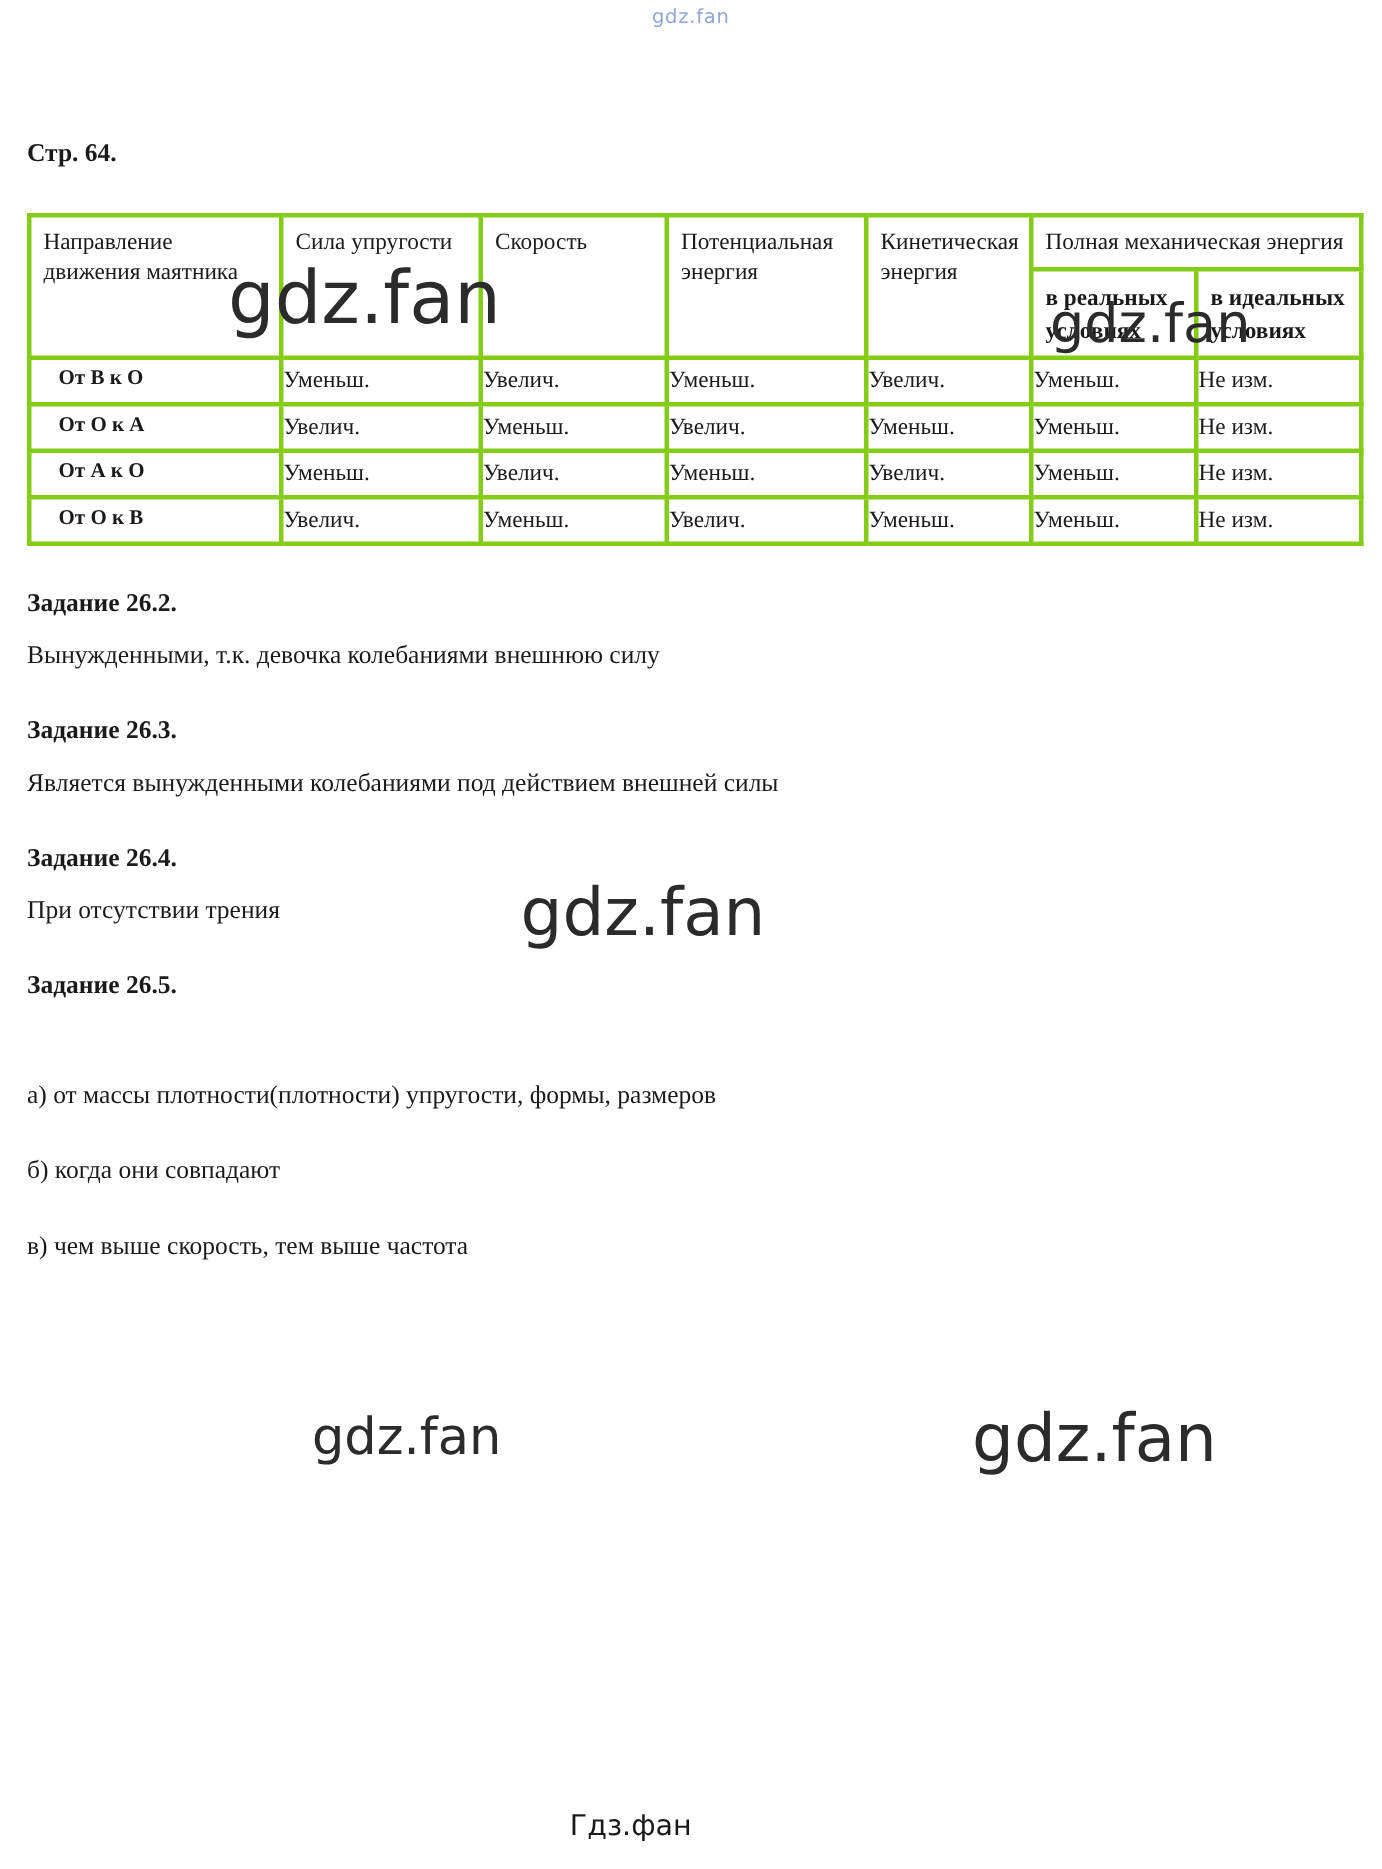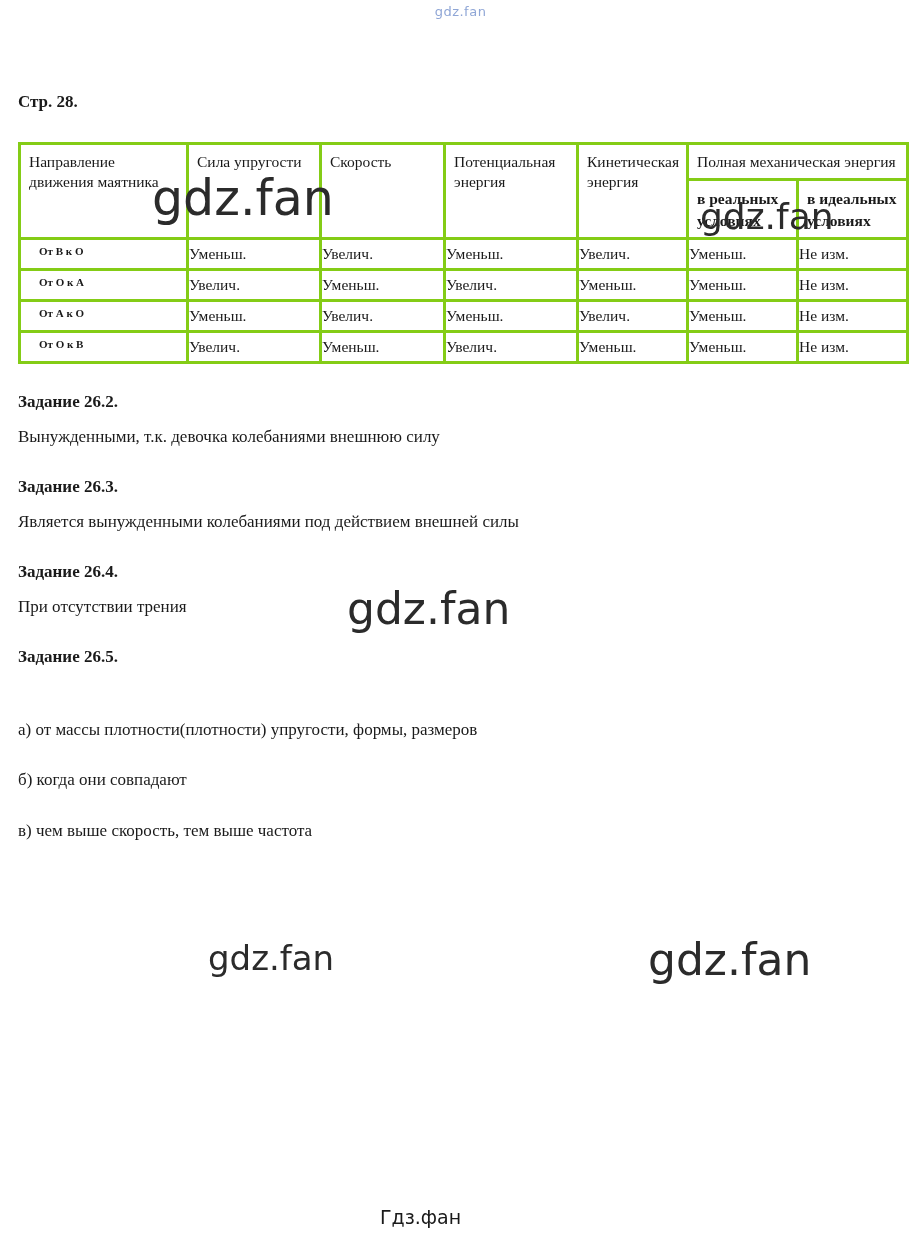--- a/index.html
+++ b/index.html
@@ -83,21 +83,21 @@
   table.matrix .hdr-top {
     vertical-align: top;
   }
   table.matrix .sub-hdr {
     font-weight: bold;
     font-size: 15.5px;
     line-height: 1.4;
   }
   table.matrix .row-label {
     font-weight: bold;
-    font-size: 11px;
+    font-size: 14px;
     padding-left: 18px;
   }
   table.matrix tbody td {
     padding-top: 4px;
     padding-bottom: 4px;
     height: 26px;
   }
   table.matrix tbody td.val {
     padding-left: 0;
   }
@@ -136,21 +136,21 @@
 </style>
 </head>
 <body>
 
 <div class="page">
 
   <div class="top-watermark">gdz.fan</div>
 
   <div class="content">
 
-    <div class="page-ref">Стр. 28.</div>
+    <div class="page-ref">Стр. 64.</div>
 
 
     <table class="matrix">
       <colgroup>
         <col class="col1">
           <col class="col2">
           <col class="col3">
           <col class="col4">
           <col class="col5">
           <col class="col6">

